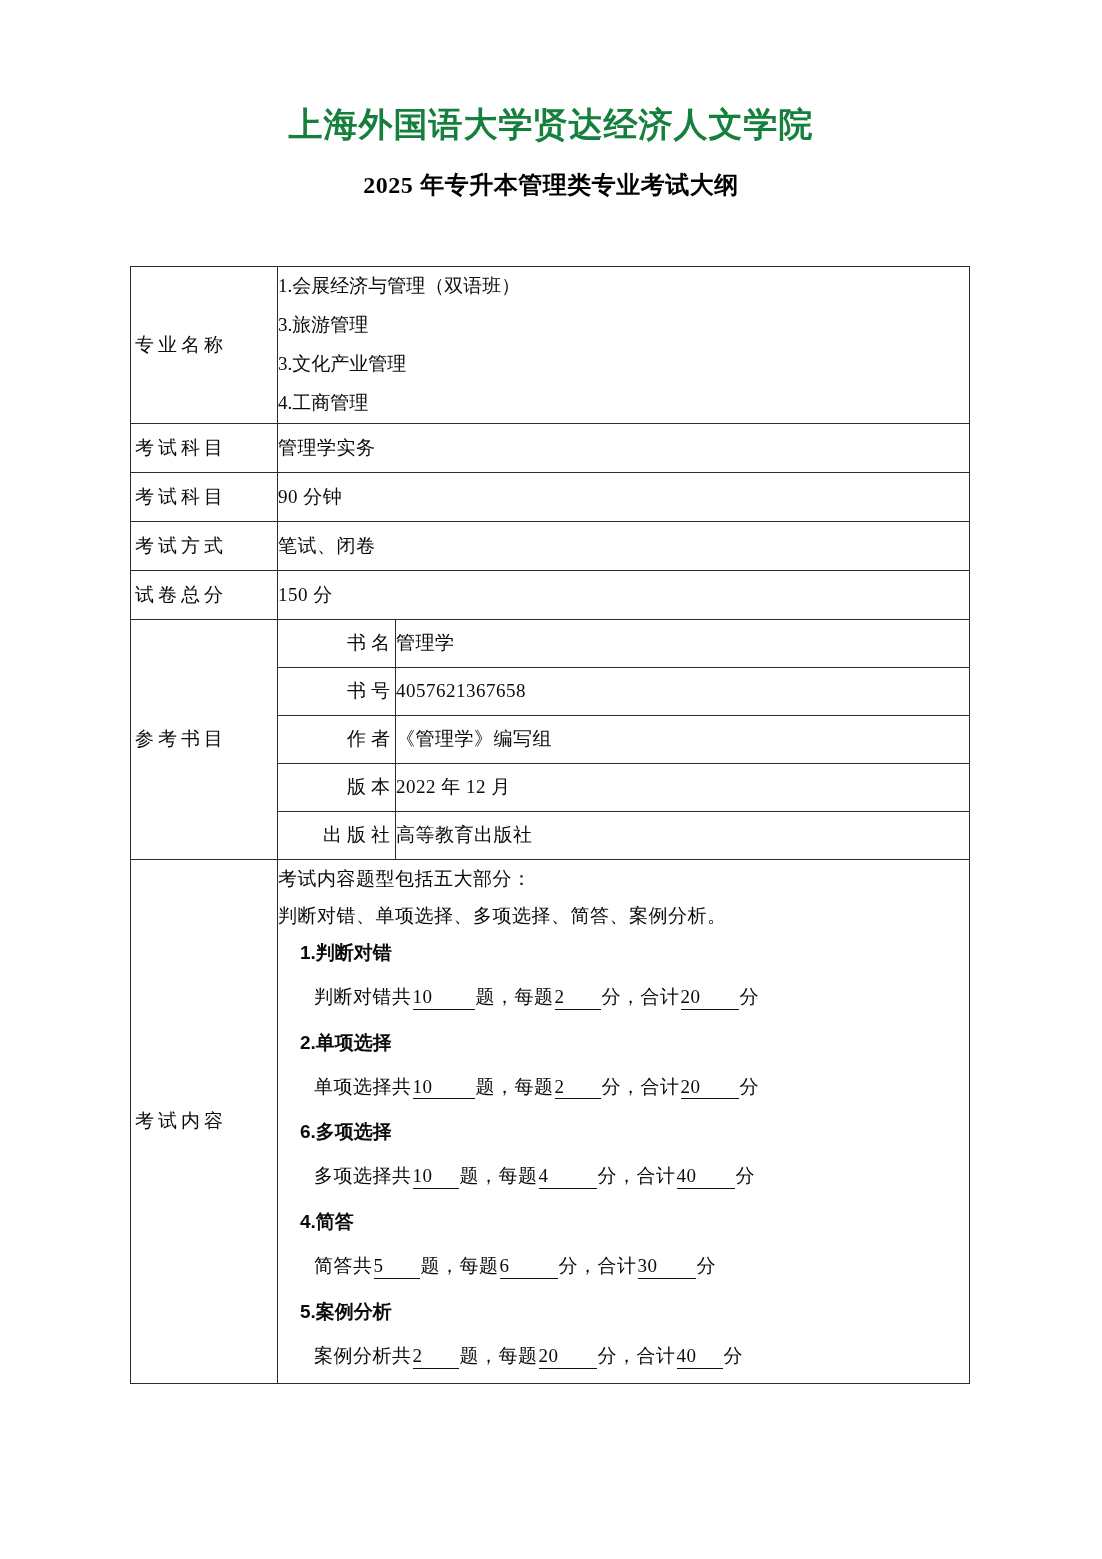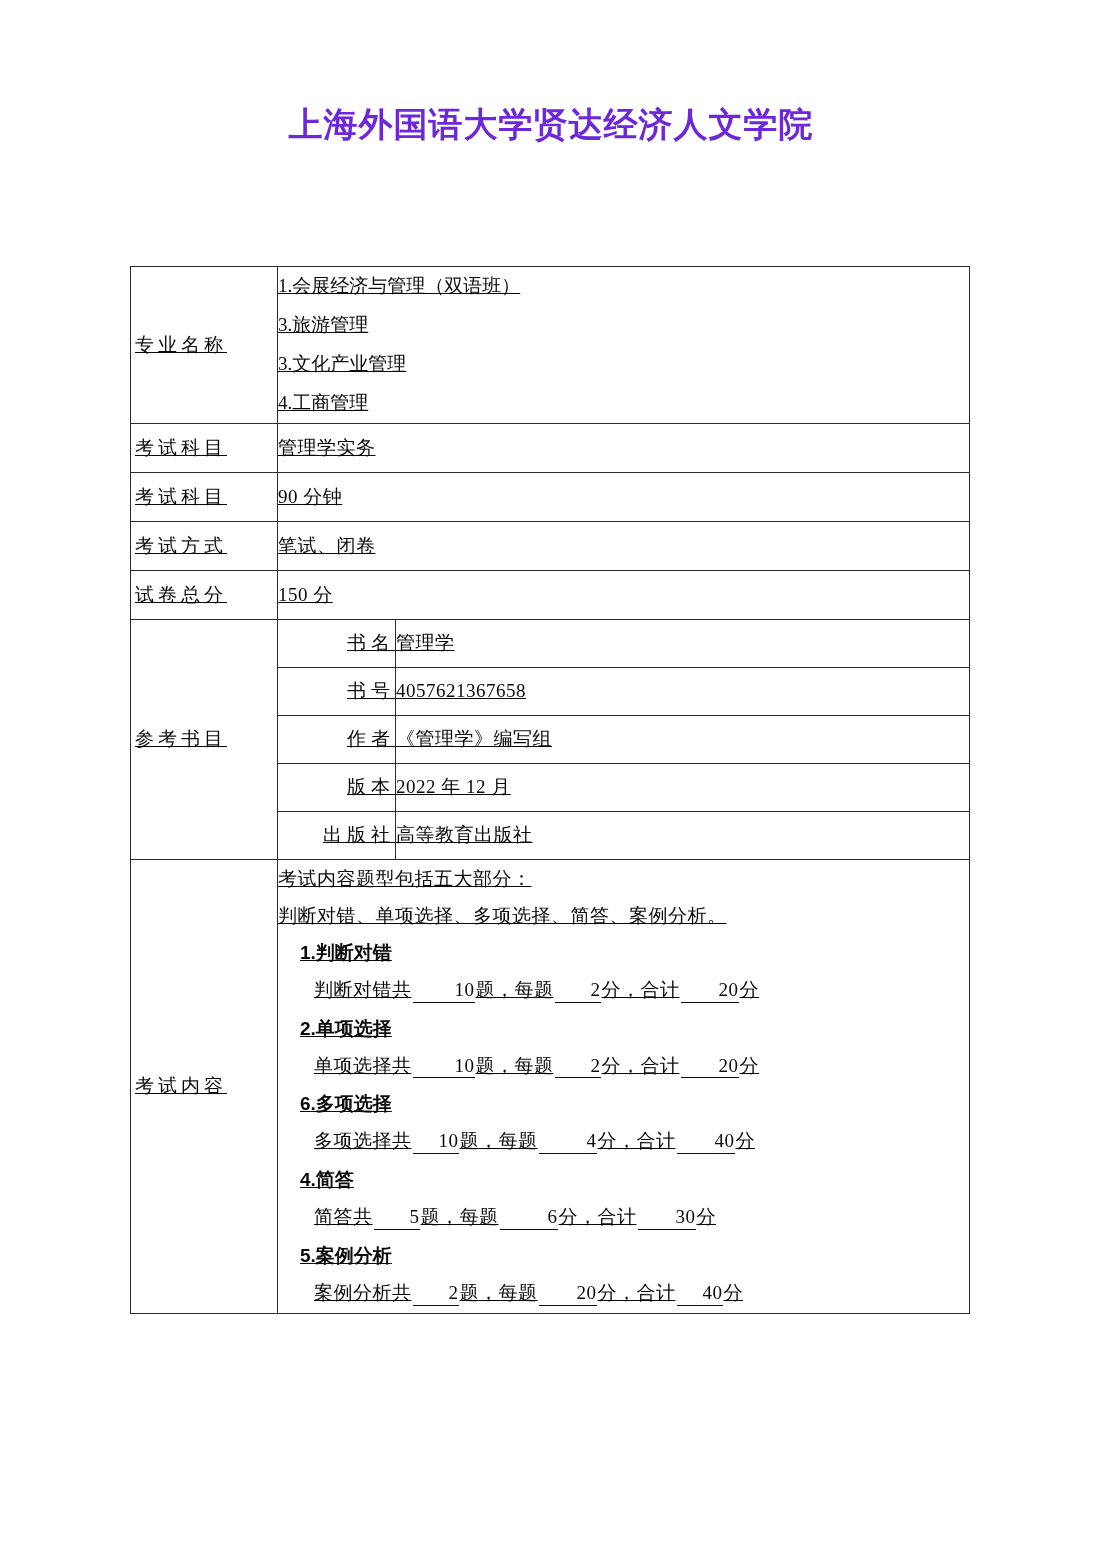--- a/index.html
+++ b/index.html
@@ -26,21 +26,21 @@
   
   .title-main {
     text-align: center;
     font-family: "Liberation Sans", "DejaVu Sans", sans-serif;
     font-weight: bold;
     font-size: 34px;
     letter-spacing: 1px;
     margin: 0;
     padding-top: 104px;
     line-height: 1.2;
-    color: #6d28d9;
+    color: #15803d;
   }
   .title-sub {
     text-align: center;
     font-family: "Liberation Sans", "DejaVu Sans", sans-serif;
     font-weight: bold;
     font-size: 24px;
     letter-spacing: 0.5px;
     margin: 0;
     padding-top: 26px;
     line-height: 1.2;
@@ -59,21 +59,20 @@
     width: 840px;
     border-collapse: collapse;
     table-layout: fixed;
     font-size: 19px;
   }
   .outline-table td {
     border: 1.4px solid #2b2b2b;
     padding: 0;
     vertical-align: middle;
     color: #0a0a0a;
-    text-decoration: underline;
   }
 
   .lbl {
     width: 147px;
     text-align: left;
     font-size: 19px;
     letter-spacing: 4px;
     text-indent: 4px;
     padding: 6px 4px;
   }
@@ -128,44 +127,45 @@
     white-space: nowrap;
     letter-spacing: 0;
   }
   .sec-line {
     padding-left: 36px;
     white-space: nowrap;
     letter-spacing: 0.5px;
   }
   .blank {
     display: inline-block;
-    text-align: right;
+    text-align: left;
     border-bottom: 1.4px solid #111;
     line-height: 1.25;
-    margin: 7px 1px;
+    margin: 14px 1px;
     font-family: "Liberation Serif", "DejaVu Serif", serif;
   }
   .b-w1 { min-width: 62px; }
   .b-w2 { min-width: 46px; }
   .b-w3 { min-width: 58px; }
 
   .vcenter-label {
     text-align: left;
     letter-spacing: 4px;
     text-indent: 4px;
     vertical-align: middle;
     font-size: 19px;
   }
 </style>
 </head>
 <body>
 
 <div class="page">
 
   <h1 class="title-main">上海外国语大学贤达经济人文学院</h1>
+  <h2 class="title-sub"><span class="num">2025</span><span> 年专升本管理类专业考试大纲</span></h2>
 
   <table class="outline-table">
     <colgroup>
       <col style="width:147px">
       <col style="width:118px">
       <col>
     </colgroup>
     <tbody>
 
       <tr>

